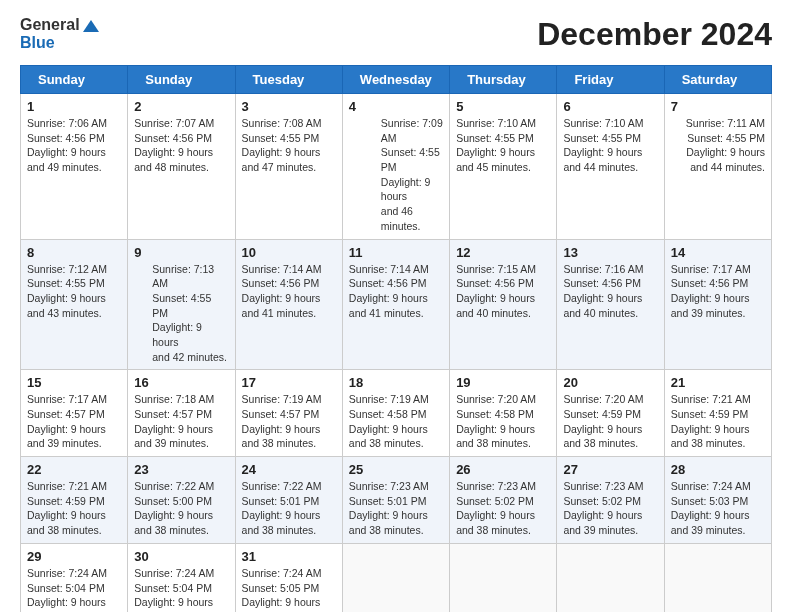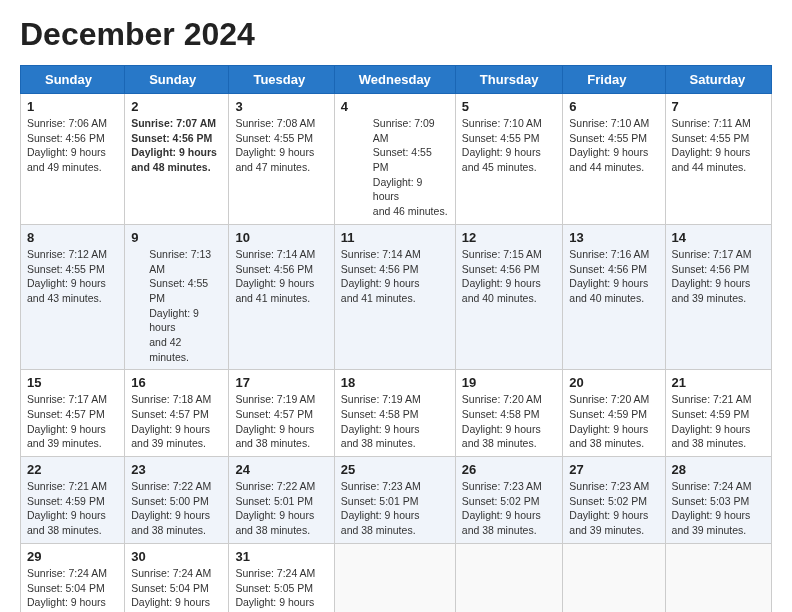--- a/index.html
+++ b/index.html
@@ -36,21 +36,21 @@
     }
     .calendar {
       width: 100%;
       border-collapse: collapse;
       font-size: 11px;
     }
     .calendar th {
       background-color: #2878c8;
       color: white;
       text-align: left;
-      padding: 6px 24px;
+      padding: 6px 17px;
       font-size: 13px;
       font-weight: bold;
       border: 1px solid #1a66b5;
     }
     .calendar td {
       border: 1px solid #ccc;
       vertical-align: top;
       padding: 5px 6px;
       width: 107px;
       min-height: 80px;
@@ -75,20 +75,26 @@
       line-height: 1.4;
     }
     .empty-cell {
       background: #f9f9f9 !important;
     }
   </style>
 </head>
 <body>
 
 <div class="header">
+  <div class="logo">
+    <div style="line-height:1.1">
+      <div style="font-size:16px;font-weight:bold;color:#333;">General<span style="display:inline-block;width:0;height:0;border-left:8px solid transparent;border-right:8px solid transparent;border-bottom:12px solid #1a6bb5;margin-left:3px;vertical-align:middle;"></span></div>
+      <div style="font-size:16px;font-weight:bold;color:#1a6bb5;">Blue</div>
+    </div>
+  </div>
   <div class="title-block">
     <div class="month-title">December 2024</div>
   </div>
 </div>
 
 <table class="calendar">
   <thead>
     <tr>
     <th>Sunday</th>
         <th>Sunday</th>
@@ -103,21 +109,21 @@
   <tr>
         <td>
           <span class="day-num">1</span>
           <div class="day-info" style="white-space: pre-line;">Sunrise: 7:06 AM
 Sunset: 4:56 PM
 Daylight: 9 hours
 and 49 minutes.</div>
         </td>
         <td>
           <span class="day-num">2</span>
-          <div class="day-info" style="white-space: pre-line; font-weight: bold;">Sunrise: 7:07 AM
+          <div class="day-info" style="white-space: pre-line;">Sunrise: 7:07 AM
 Sunset: 4:56 PM
 Daylight: 9 hours
 and 48 minutes.</div>
         </td>
         <td>
           <span class="day-num">3</span>
           <div class="day-info" style="white-space: pre-line;">Sunrise: 7:08 AM
 Sunset: 4:55 PM
 Daylight: 9 hours
 and 47 minutes.</div>
@@ -138,21 +144,21 @@
         </td>
         <td>
           <span class="day-num">6</span>
           <div class="day-info" style="white-space: pre-line;">Sunrise: 7:10 AM
 Sunset: 4:55 PM
 Daylight: 9 hours
 and 44 minutes.</div>
         </td>
         <td>
           <span class="day-num">7</span>
-          <div class="day-info" style="white-space: pre-line;">Sunrise: 7:11 AM
+          <div class="day-info" style="white-space: pre-line; text-align: right;">Sunrise: 7:11 AM
 Sunset: 4:55 PM
 Daylight: 9 hours
 and 44 minutes.</div>
         </td>
       </tr>
       <tr>
         <td>
           <span class="day-num">8</span>
           <div class="day-info" style="white-space: pre-line;">Sunrise: 7:12 AM
 Sunset: 4:55 PM

